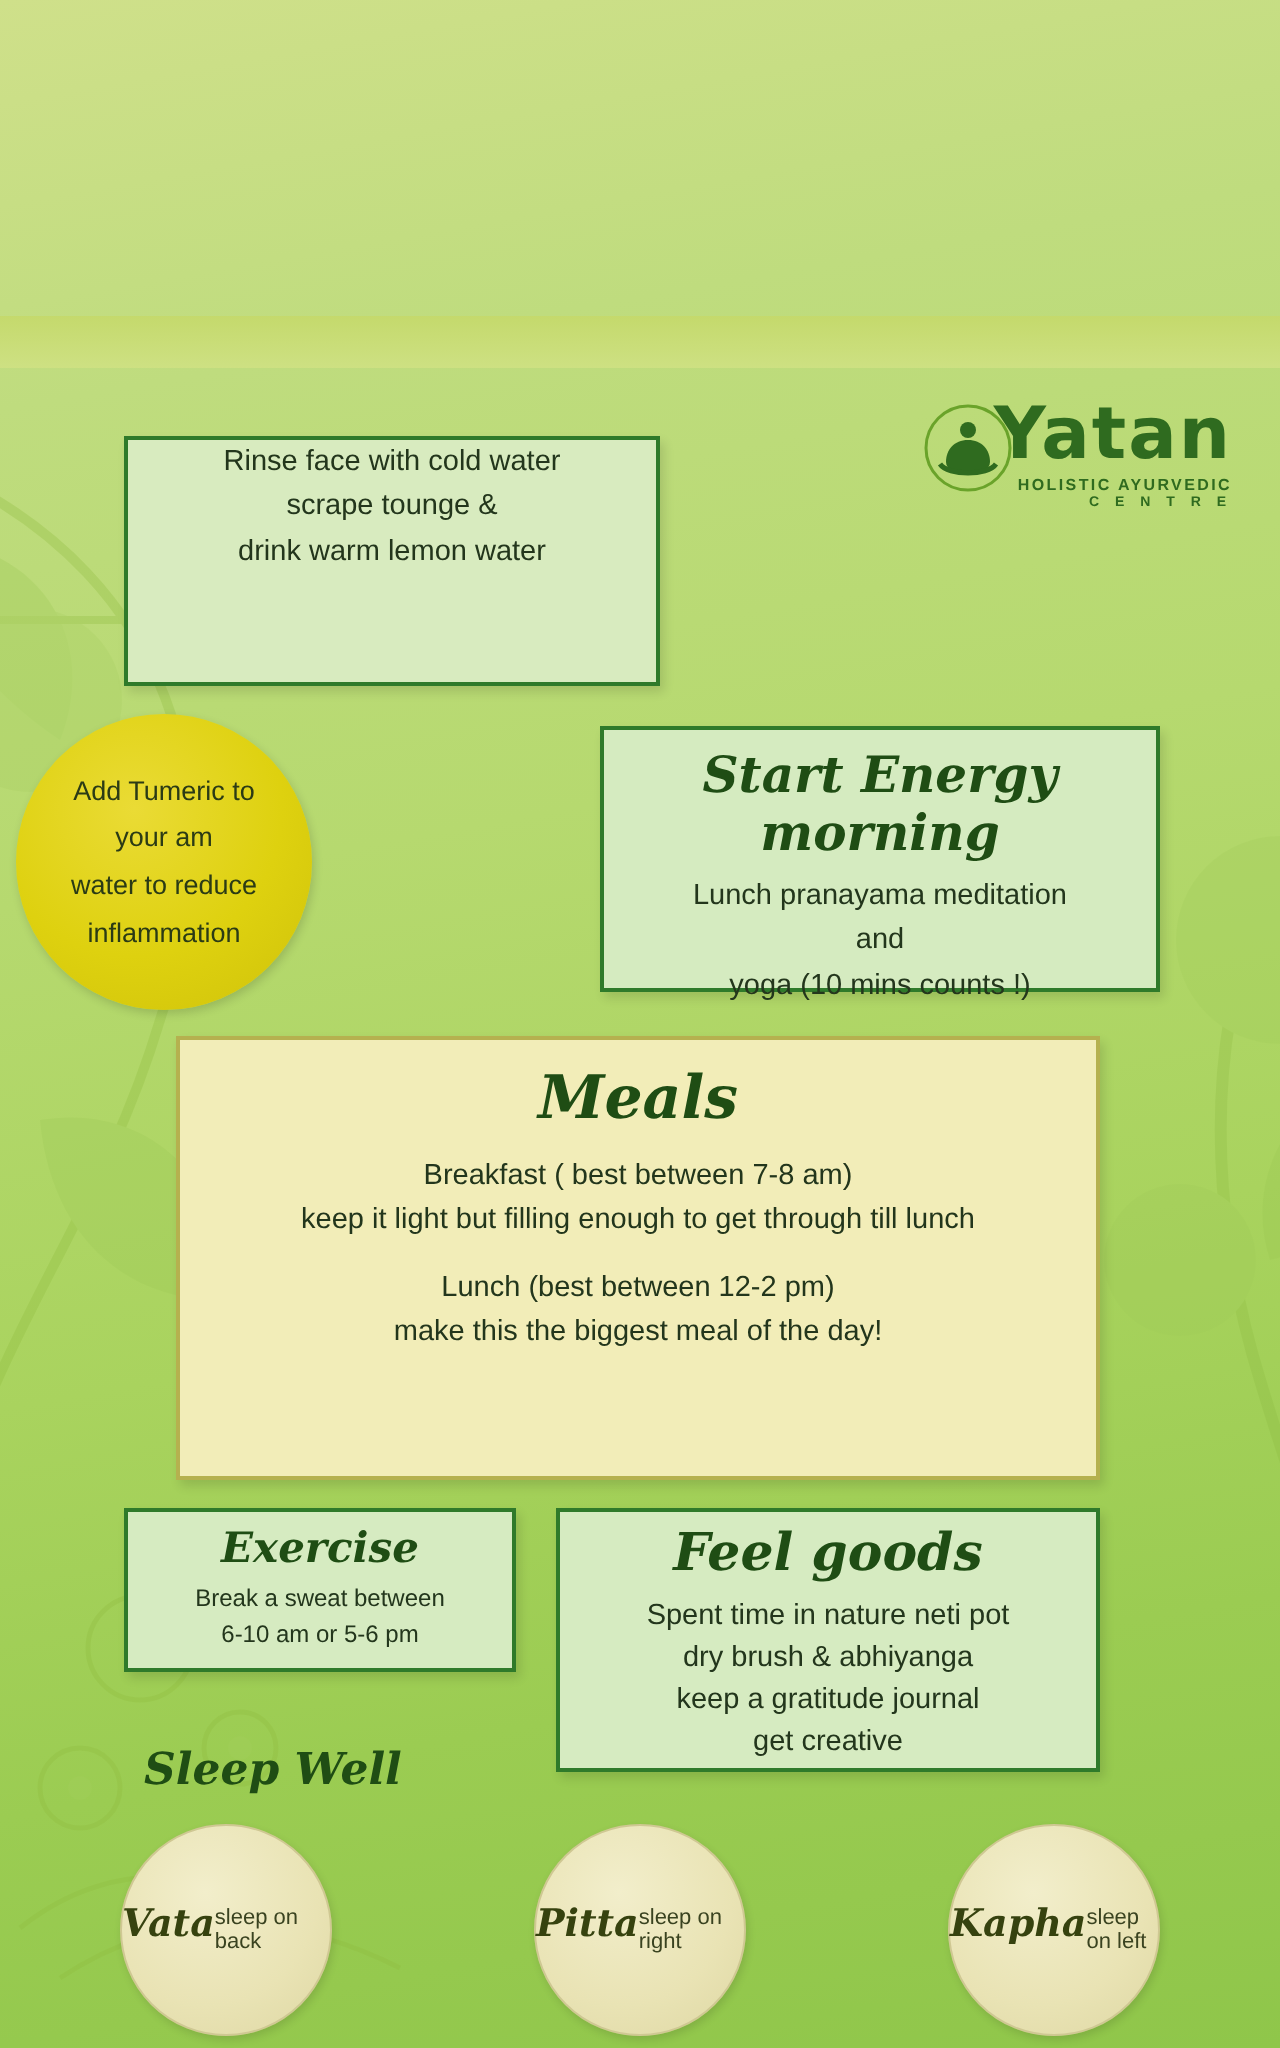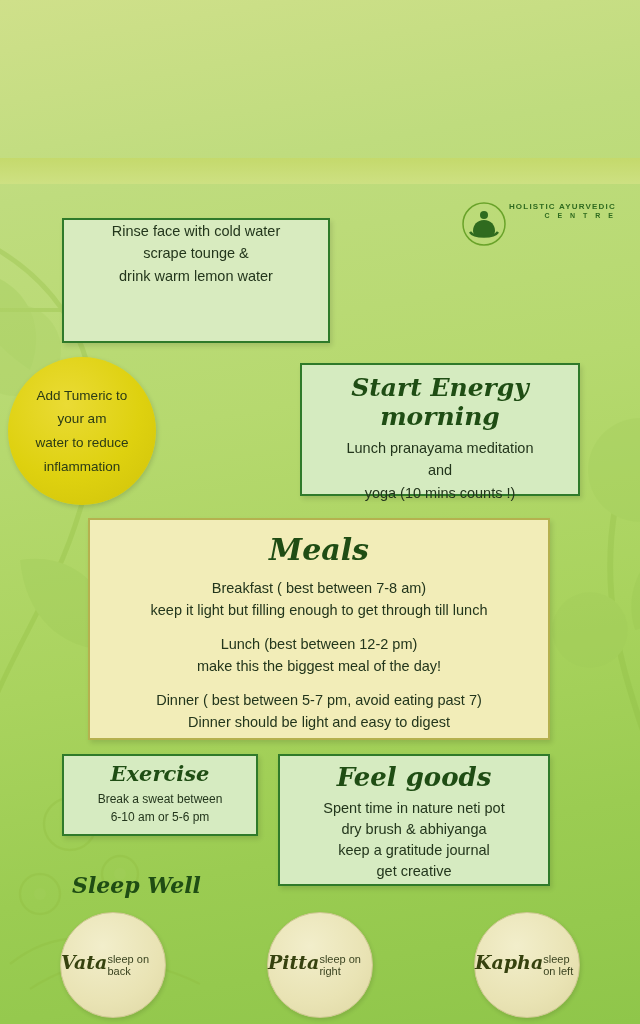--- a/index.html
+++ b/index.html
@@ -323,20 +323,21 @@
   <div class="strip"></div>
 
 
   <div class="logo">
     <svg class="logo-figure" viewBox="0 0 44 44" xmlns="http://www.w3.org/2000/svg">
       <circle cx="22" cy="22" r="21" fill="none" stroke="#6aa32a" stroke-width="1.5"></circle>
       <circle cx="22" cy="13" r="4" fill="#2f6b1f"></circle>
       <path d="M22,18 C15,18 11,23 11,29 C11,33 16,35 22,35 C28,35 33,33 33,29 C33,23 29,18 22,18 Z" fill="#2f6b1f"></path>
       <path d="M8,30 C12,36 32,36 36,30" stroke="#2f6b1f" stroke-width="2.5" fill="none"></path>
     </svg>
+    <div class="logo-word">Yatan</div>
     <div class="logo-sub">HOLISTIC AYURVEDIC</div>
     <div class="logo-sub2">C E N T R E</div>
   </div>
 
   <div class="card" id="card-upon-walking">
     <div class="card-body">
       <div>Rinse face with cold water</div>
       <div>scrape tounge &amp;</div>
       <div>drink warm lemon water</div>
     </div>
@@ -364,24 +365,20 @@
     <div class="card-title">Meals</div>
     <div class="card-body">
       <div class="meal-block">
         <div>Breakfast ( best between 7-8 am)</div>
         <div>keep it light but filling enough to get through till lunch</div>
       </div>
       <div class="meal-block">
         <div>Lunch (best between 12-2 pm)</div>
         <div>make this the biggest meal of the day!</div>
       </div>
-      <div class="meal-block">
-        <div>Dinner ( best between 5-7 pm, avoid eating past 7)</div>
-        <div>Dinner should be light and easy to digest</div>
-      </div>
     </div>
   </div>
 
   <div class="card" id="card-exercise">
     <div class="card-title">Exercise</div>
     <div class="card-body">
       <div>Break a sweat between</div>
       <div>6-10 am or 5-6 pm</div>
     </div>
   </div>

